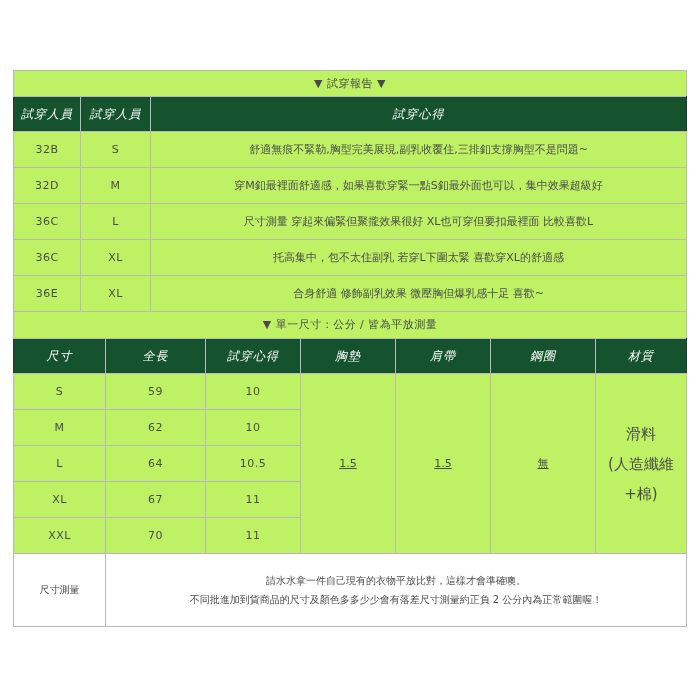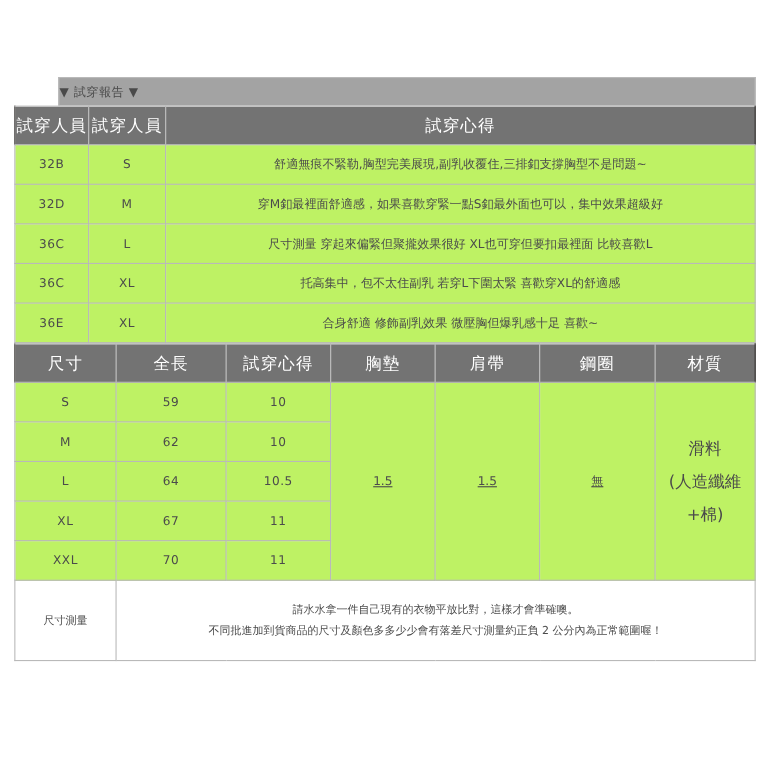--- a/index.html
+++ b/index.html
@@ -41,41 +41,41 @@
     padding: 0;
     vertical-align: middle;
     text-align: center;
     font-weight: normal;
   }
 
   
   .caption-bar {
     height: 26px;
     line-height: 26px;
-    text-align: left;
+    text-align: center;
     font-size: 11px;
     color: #4a4a4a;
     letter-spacing: .5px;
-    background: #a3a3a3;
+    background: #bef264;
     border: 1px solid #b9b9b9;
     border-bottom: none;
     box-sizing: border-box;
-    margin-left: 40px;
   }
 
   
   .hdr td {
-    background: #737373;
+    background: #14532d;
     color: #ffffff;
-    font-size: 15px;
+    font-size: 12px;
     height: 34px;
     letter-spacing: 1px;
     border-color: #34312f;
     border-left-color: #8e8b89;
     border-right-color: #8e8b89;
+    font-style: italic;
   }
   .hdr td:first-child { border-left-color: #34312f; }
   .hdr td:last-child  { border-right-color: #34312f; }
 
   
   .rowline td {
     height: 35px;
     font-size: 11px;
     color: #4b4b4b;
     background: #bef264;
@@ -155,20 +155,21 @@
           <td class="cell-note">托高集中，包不太住副乳 若穿L下圍太緊 喜歡穿XL的舒適感</td>
         </tr>
         <tr class="rowline">
           <td class="cell-size">36E</td>
           <td class="cell-size">XL</td>
           <td class="cell-note">合身舒適 修飾副乳效果 微壓胸但爆乳感十足 喜歡~</td>
         </tr>
       </tbody>
     </table>
 
+    <div class="caption-bar" style="border-top:none;">▼ 單一尺寸：公分 / 皆為平放測量</div>
 
     <table class="grid t2">
       <colgroup>
         <col style="width:92px">
         <col style="width:100px">
         <col style="width:95px">
         <col style="width:95px">
         <col style="width:95px">
         <col style="width:105px">
         <col>

